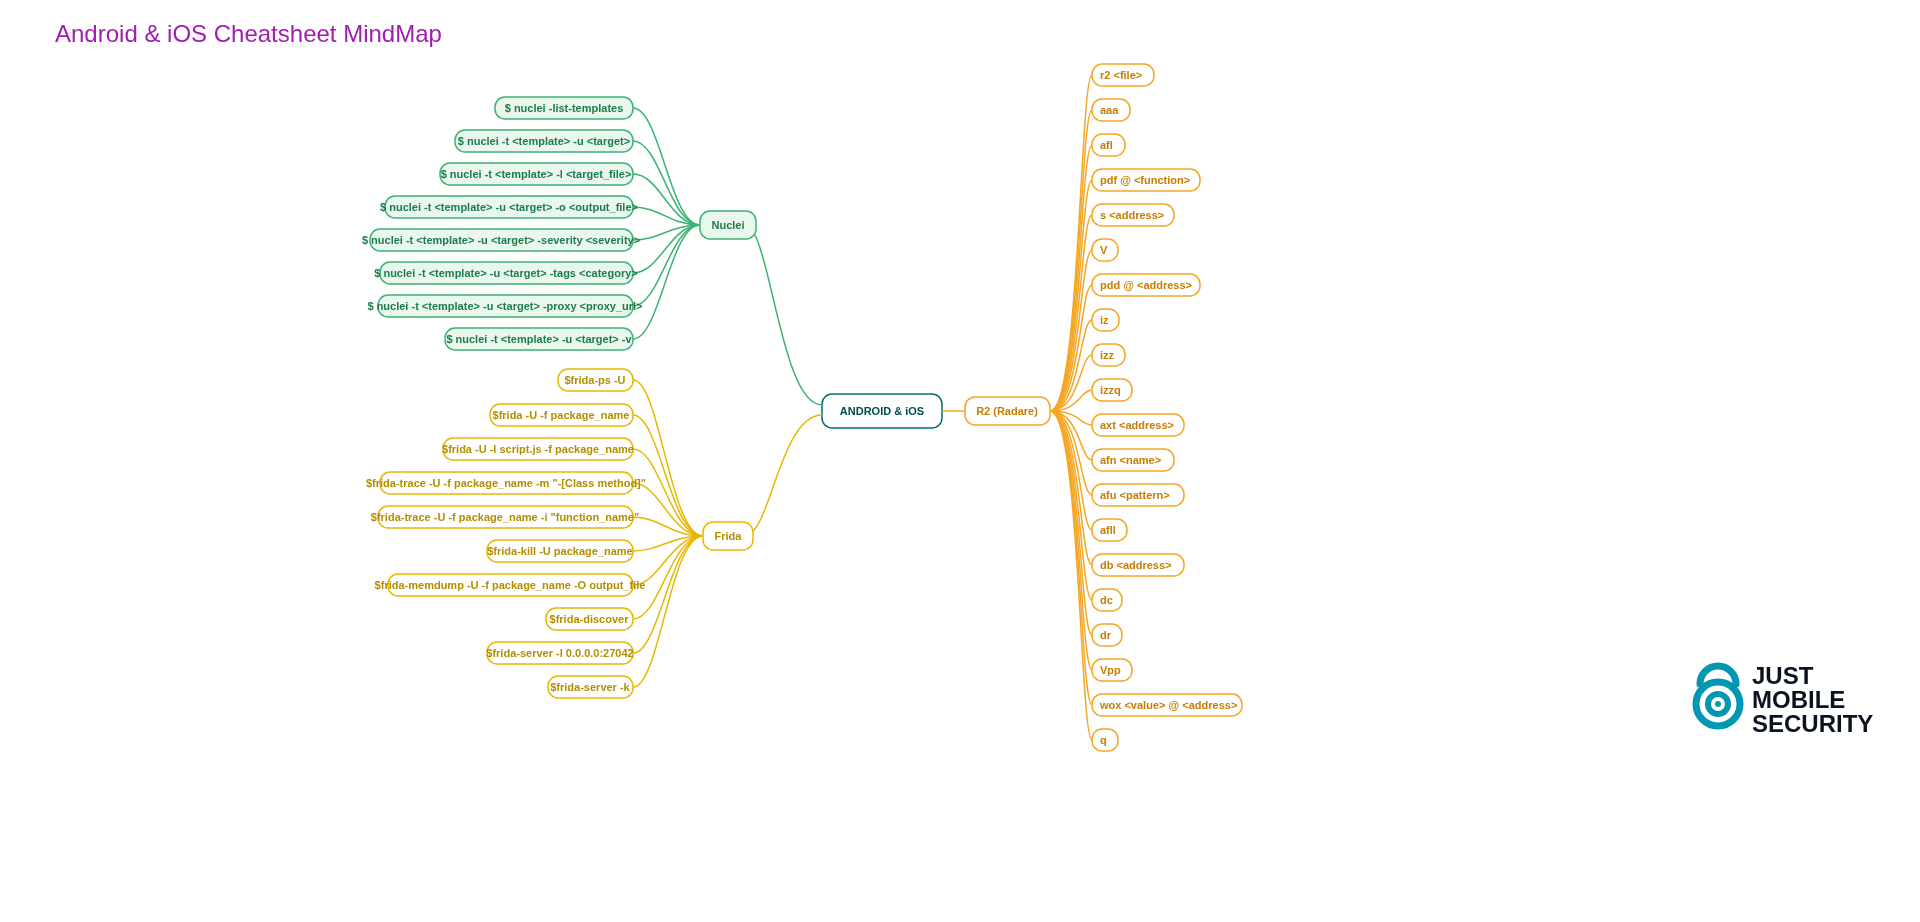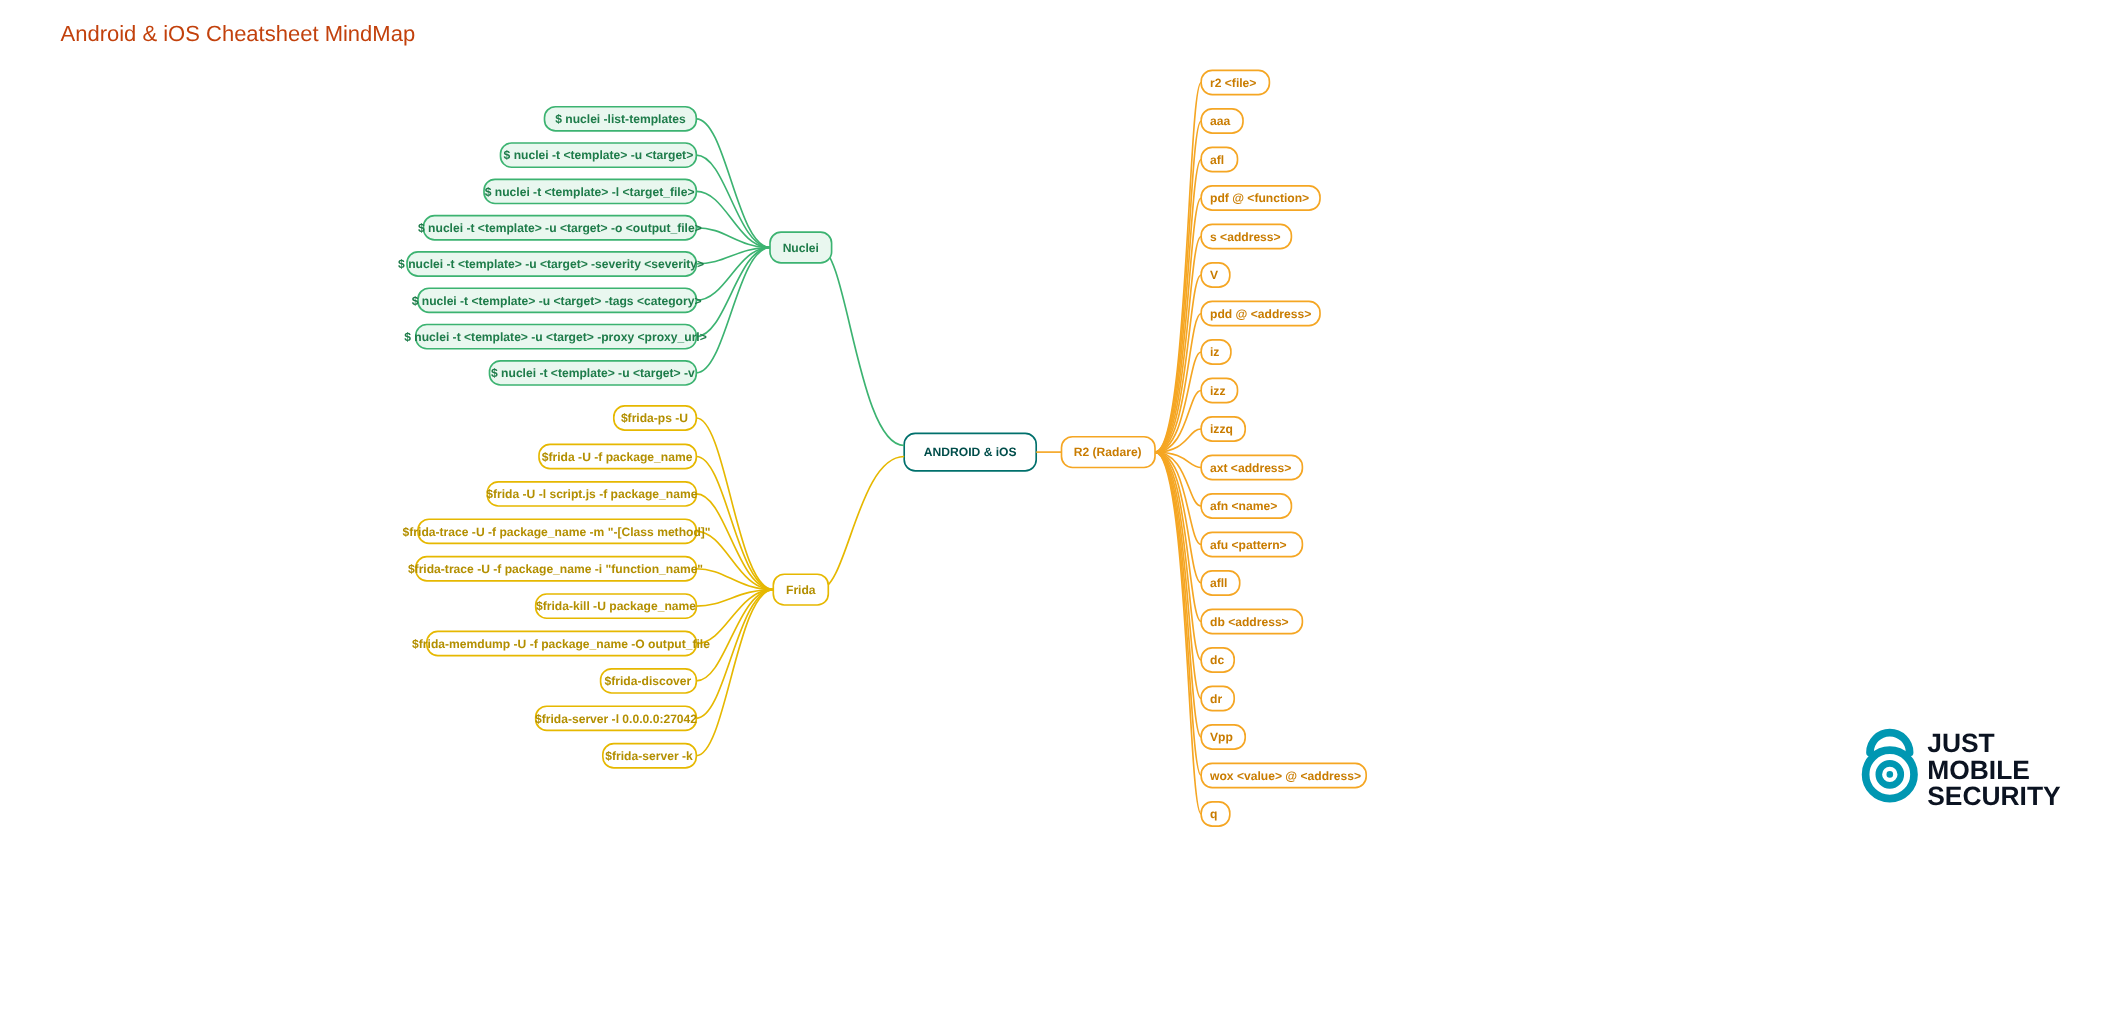--- a/index.html
+++ b/index.html
@@ -1,16 +1,16 @@
 <!DOCTYPE html>
 <html><head>
 <meta charset="utf-8">
 <style>
   html, body { margin: 0; padding: 0; background: #fff; font-family: Arial, Helvetica, sans-serif; }
-  .title { position: absolute; left: 55px; top: 20px; font-size: 20px; color: #c2410c; font-weight: 400; }
+  .title { position: absolute; left: 55px; top: 20px; font-size: 24px; color: #a21caf; font-weight: 400; }
   svg { display: block; }
   .node { rx: 10; ry: 10; fill: #fff; stroke-width: 1.5; }
   .label { font-size: 11px; font-weight: bold; dominant-baseline: middle; }
   .label-center { text-anchor: middle; }
   .label-left   { text-anchor: start; }
   .green-stroke { stroke: #3cb371; }
   .green-fill   { fill: #e9f7ef; }
   .green-text   { fill: #1e7c4a; }
   .yellow-stroke{ stroke: #e6b800; }
   .yellow-text  { fill: #b38f00; }

